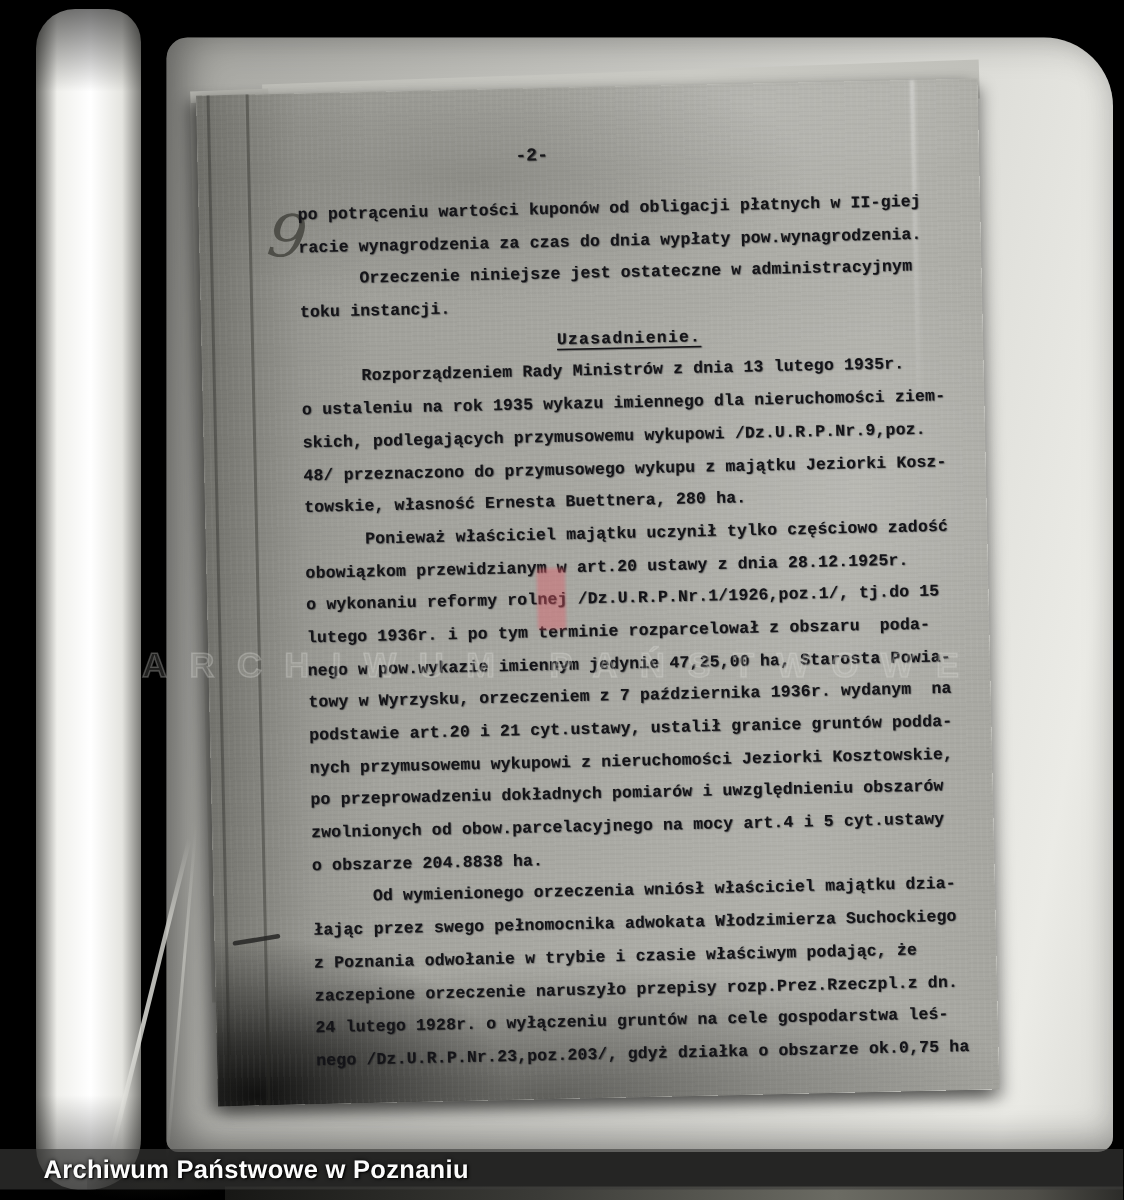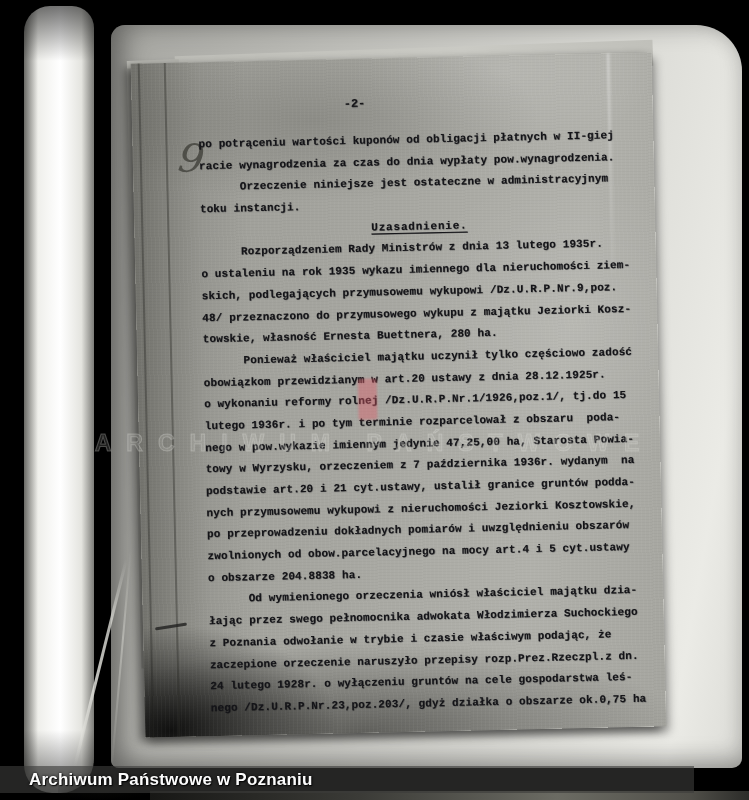--- a/index.html
+++ b/index.html
@@ -83,21 +83,21 @@
     color:rgba(228,228,222,0.14);-webkit-text-stroke:1px rgba(228,228,222,0.28);}
   .wm-line{font-size:23px;letter-spacing:15px;line-height:31px;white-space:nowrap;}
 
   
   .floor{position:absolute;left:150px;top:791px;width:599px;height:9px;z-index:2;
     background:linear-gradient(90deg,#171715,#3b3b37 35%,#6b6b63 68%,#504f49 90%,#2c2c29);}
   .debris{position:absolute;left:58px;top:780px;width:95px;height:20px;z-index:4;
     background:radial-gradient(ellipse at 45% 50%, rgba(8,8,6,0.9), rgba(8,8,6,0) 72%);}
 
   
-  .footer-band{position:absolute;left:0;top:766px;width:694px;height:27px;z-index:10;
+  .footer-band{position:absolute;left:0;top:766px;width:749px;height:27px;z-index:10;
     background:rgba(60,60,58,0.62);}
   .footer-label{position:absolute;left:29px;top:3px;
     font:bold 17px/21px "Liberation Sans",sans-serif;color:#fcfcfc;letter-spacing:0.2px;
     text-shadow:0 0 3px rgba(0,0,0,0.9),1px 1px 1px rgba(0,0,0,0.8);}
 </style>
 </head>
 <body>
 
 <div class="stage">
 

